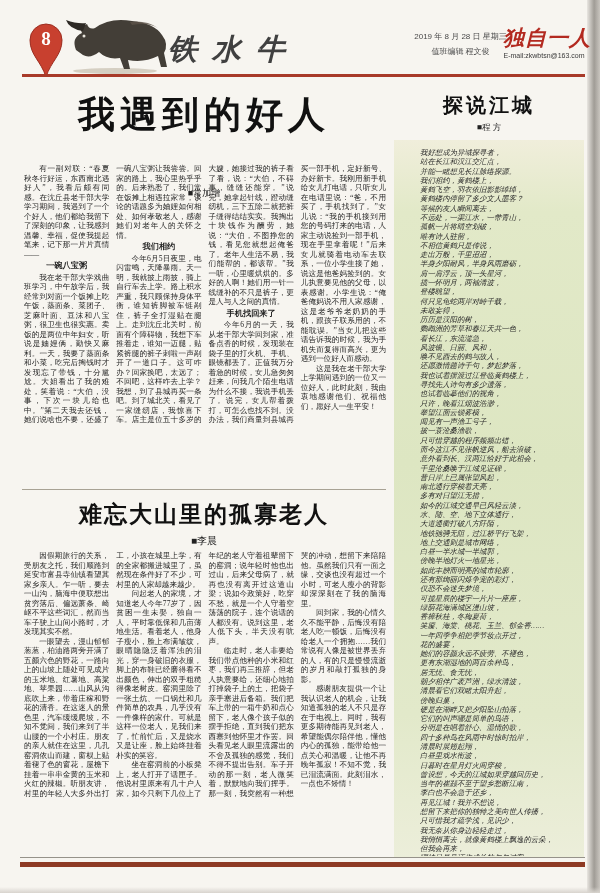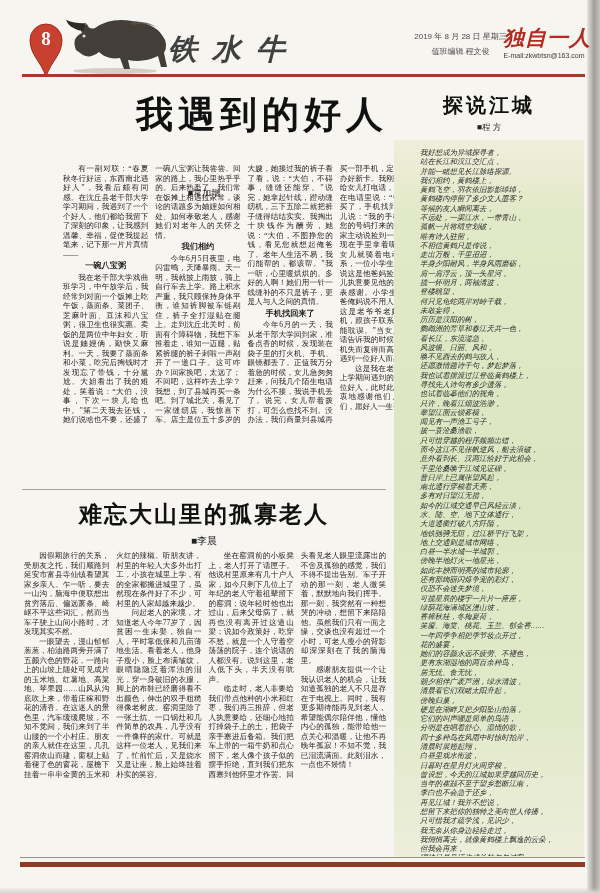--- a/index.html
+++ b/index.html
@@ -28,28 +28,28 @@
   .hdr-editor{position:absolute;left:398px;top:46px;width:125px;font-size:8px;color:#4a4a4a;
     text-align:center;font-family:"Liberation Sans",sans-serif;}
   .masthead{position:absolute;left:503px;top:24px;width:85px;text-align:center;
     font-size:21px;font-weight:bold;font-style:italic;color:#b32a20;letter-spacing:1px;
     font-family:"Liberation Serif",serif;white-space:nowrap;}
   .hdr-email{position:absolute;left:496px;top:52px;width:96px;font-size:7px;color:#3a3a3a;
     text-align:center;font-family:"Liberation Sans",sans-serif;}
   .red-rule{position:absolute;left:22px;top:74px;width:563px;height:3px;background:#a83a29;}
 
   
-  .a1-title{position:absolute;left:20px;top:90px;width:368px;text-align:right;
+  .a1-title{position:absolute;left:20px;top:90px;width:368px;text-align:center;
     font-size:37px;font-weight:900;letter-spacing:5px;color:#111;
     font-family:"Liberation Sans","DejaVu Sans",sans-serif;}
   .a1-author{position:absolute;left:20px;top:146px;width:368px;text-align:center;
     font-size:9px;color:#222;font-family:"Liberation Sans",sans-serif;margin-top:41px;}
   .a1-body{position:absolute;left:24px;top:164px;width:362px;height:300px;
     column-count:4;column-gap:7px;overflow:hidden;
-    font-size:7.6px;line-height:9.5px;text-align:justify;color:#1f1f1f;margin-left:39px;}
+    font-size:7.6px;line-height:9.5px;text-align:justify;color:#1f1f1f;}
   .a1-body p,.a2-body p{margin:0;text-indent:2em;}
   .subhead{font-weight:bold;text-align:center;text-indent:0;margin:2px 0;
     font-size:8.2px;font-family:"Liberation Sans",sans-serif;}
 
   .mid-divider{position:absolute;left:22px;top:489px;width:364px;height:1px;background:#a8a294;}
 
   
   .a2-title{position:absolute;left:20px;top:499px;width:368px;text-align:center;
     font-size:23px;font-weight:900;letter-spacing:2px;color:#111;
     font-family:"Liberation Sans","DejaVu Sans",sans-serif;}
@@ -122,20 +122,21 @@
 <div class="mid-divider"></div>
 
 <div class="a2-title">难忘大山里的孤寡老人</div>
 <div class="a2-author">■李晨</div>
 <div class="a2-body">
   <p>因假期旅行的关系，受朋友之托，我们顺路到延安市富县寺仙镇看望其家乡亲人。乍一听，要去一山沟，脑海中便联想出贫穷落后、偏远萧条、崎岖不平这些词汇，然而当车子驶上山间小路时，才发现其实不然。</p>
   <p>一眼望去，漫山郁郁葱葱，柏油路两旁开满了五颜六色的野花，一路向上的山坡上随处可见成片的玉米地、红薯地、高粱地、苹果园……山风从沟底吹上来，带着庄稼和野花的清香。在这迷人的景色里，汽车缓缓爬坡，不知不觉间，我们来到了半山腰的一个小村庄。朋友的亲人就住在这里，几孔窑洞依山而建，窗棂上贴着褪了色的窗花，屋檐下挂着一串串金黄的玉米和火红的辣椒。听朋友讲，村里的年轻人大多外出打工，小孩在城里上学，有的全家都搬进城里了，虽然现在条件好了不少，可村里的人家却越来越少。</p>
   <p>问起老人的家境，才知道老人今年77岁了，因贫困一生未娶，独自一人，平时靠低保和几亩薄地生活。看着老人，他身子瘦小，脸上布满皱纹，眼睛隐隐泛着浑浊的泪光，穿一身破旧的衣服，脚上的布鞋已经磨得看不出颜色，伸出的双手粗糙得像老树皮。窑洞里除了一张土炕、一口锅灶和几件简单的农具，几乎没有一件像样的家什。可就是这样一位老人，见我们来了，忙前忙后，又是烧水又是让座，脸上始终挂着朴实的笑容。</p>
   <p>坐在窑洞前的小板凳上，老人打开了话匣子。他说村里原来有几十户人家，如今只剩下几位上了年纪的老人守着祖辈留下的窑洞；说年轻时他也出过山，后来父母病了，就再也没有离开过这道山梁；说如今政策好，吃穿不愁，就是一个人守着空荡荡的院子，连个说话的人都没有。说到这里，老人低下头，半天没有吭声。</p>
   <p>临走时，老人非要给我们带点他种的小米和红枣，我们再三推辞，但老人执意要给，还细心地拍打掉袋子上的土，把袋子亲手塞进后备箱。我们把车上带的一箱牛奶和点心留下，老人像个孩子似的摆手拒绝，直到我们把东西塞到他怀里才作罢。回头看见老人眼里流露出的不舍及孤独的感觉，我们不得不提出告别。车子开动的那一刻，老人微笑着，默默地向我们挥手。那一刻，我突然有一种想哭的冲动，想留下来陪陪他。虽然我们只有一面之缘，交谈也没有超过一个小时，可老人瘦小的背影却深深刻在了我的脑海里。</p>
+  <p>回到家，我的心情久久不能平静，后悔没有陪老人吃一顿饭，后悔没有给老人一个拥抱……我们常说有人像是被世界丢弃的人，有的只是慢慢流逝的岁月和敲打孤独的身影。</p>
   <p>感谢朋友提供一个让我认识老人的机会，让我知道孤独的老人不只是存在于电视上。同时，我有更多期待能再见到老人，希望能偶尔陪伴他，懂他内心的孤独，能带给他一点关心和温暖，让他不再晚年孤寂！不知不觉，我已泪流满面。此刻泪水，一点也不矫情！</p>
 </div>
 
 <div class="rcol-bg"></div>
 <div class="rcol-title">探说江城</div>
 <div class="rcol-author">■程 方</div>
 <div class="poem">我好想成为异域探寻者，
 站在长江和汉江交汇点，
 并能一睹想见长江脉络探源。
 我们相约，黄鹤楼上，

